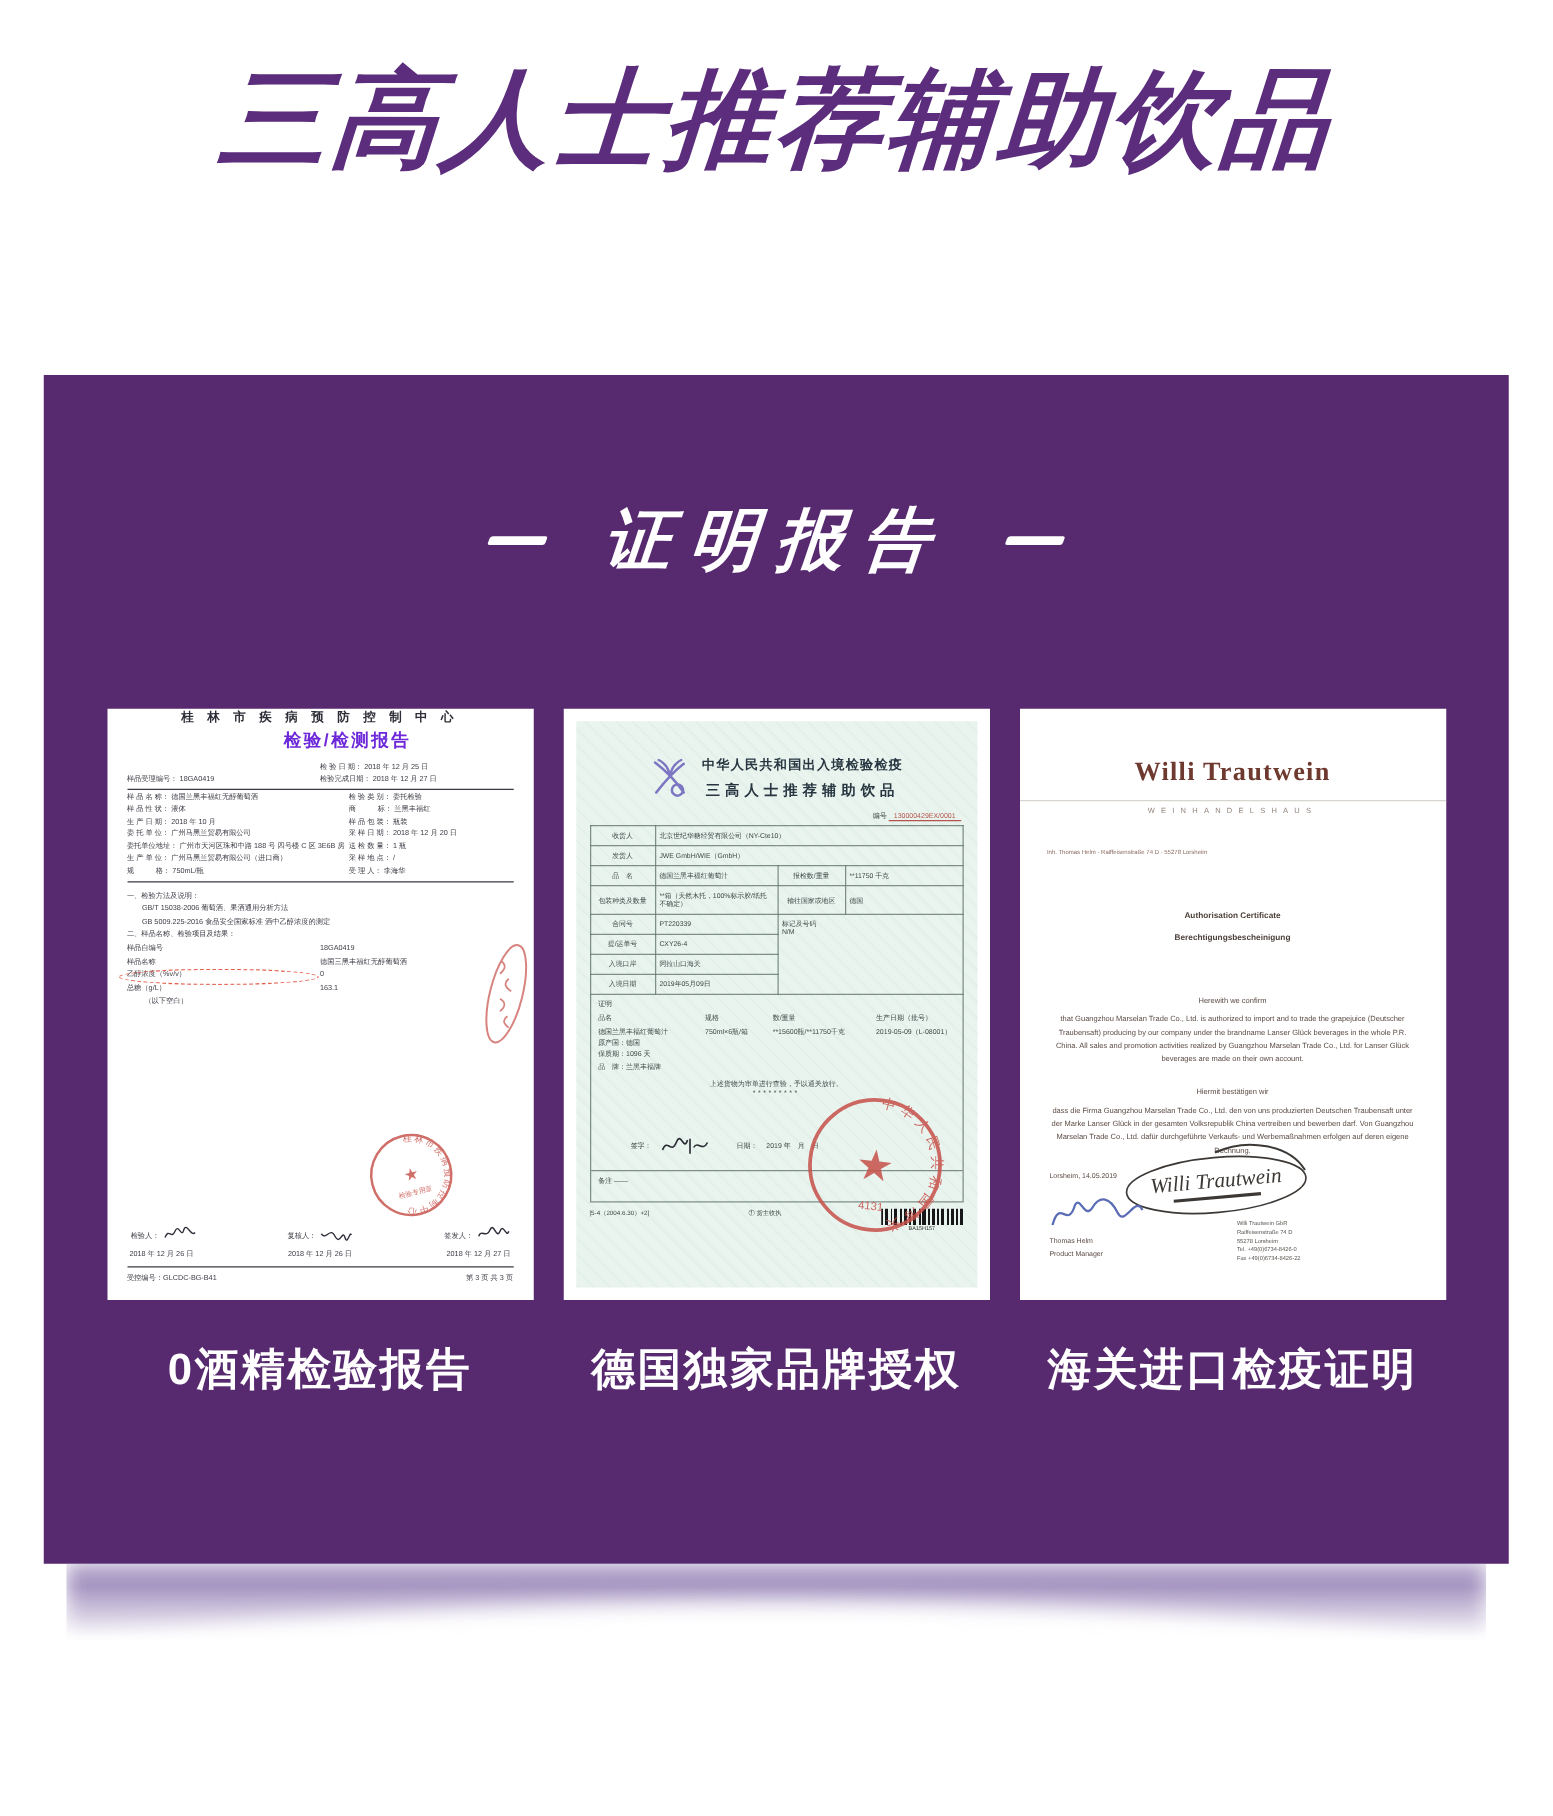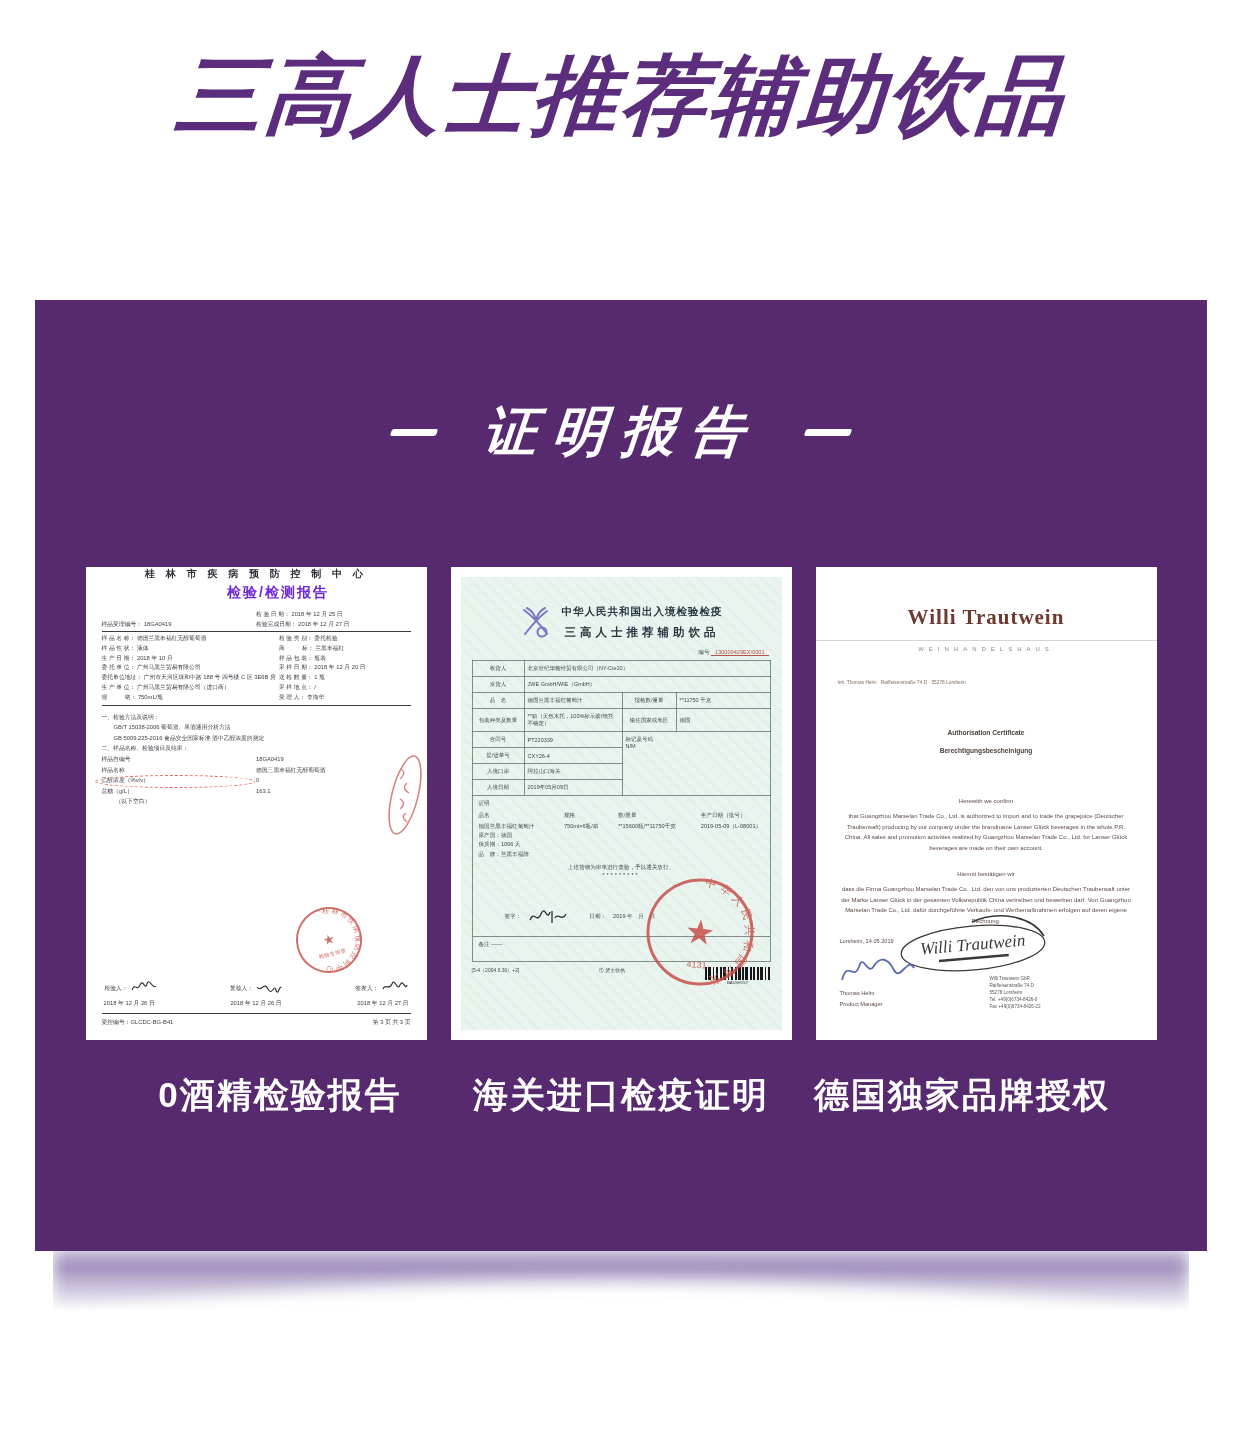--- a/index.html
+++ b/index.html
@@ -108,21 +108,21 @@
   .c3-place{position:absolute;left:2px;top:24px;}
   .c3-stamp{position:absolute;left:56px;top:-4px;width:158px;height:66px;}
   .c3-sig{position:absolute;left:0px;top:40px;width:78px;height:32px;}
   .c3-name{position:absolute;left:2px;top:76px;}
   .c3-role{position:absolute;left:2px;top:87px;}
   .c3-stampaddr{position:absolute;left:152px;top:62px;white-space:pre-line;
     font-size:4.6px;line-height:1.5;color:#5a5550;}
 
   
   .captions-row{position:absolute;top:772px;left:0;width:100%;display:flex;
-    justify-content:center;}
+    justify-content:center;gap:24px;}
   .caption{width:341px;text-align:center;color:#fff;font-size:35px;font-weight:700;letter-spacing:2px;}
 </style>
 </head>
 <body>
 
 <div class="canvas">
 
   <div class="page-title">三高人士推荐辅助饮品</div>
 
   <div class="panel">
@@ -394,20 +394,20 @@
 55278 Lorsheim
 Tel. +49(0)6734-8426-0
 Fax +49(0)6734-8426-22</div>
         </div>
       </div>
 
     </div>
 
     <div class="captions-row">
       <div class="caption">0酒精检验报告</div>
+      <div class="caption">德国独家品牌授权</div>
       <div class="caption">海关进口检疫证明</div>
-      <div class="caption">德国独家品牌授权</div>
     </div>
 
     <div class="panel-shadow"></div>
   </div>
 
 </div>
 
 </body></html>

